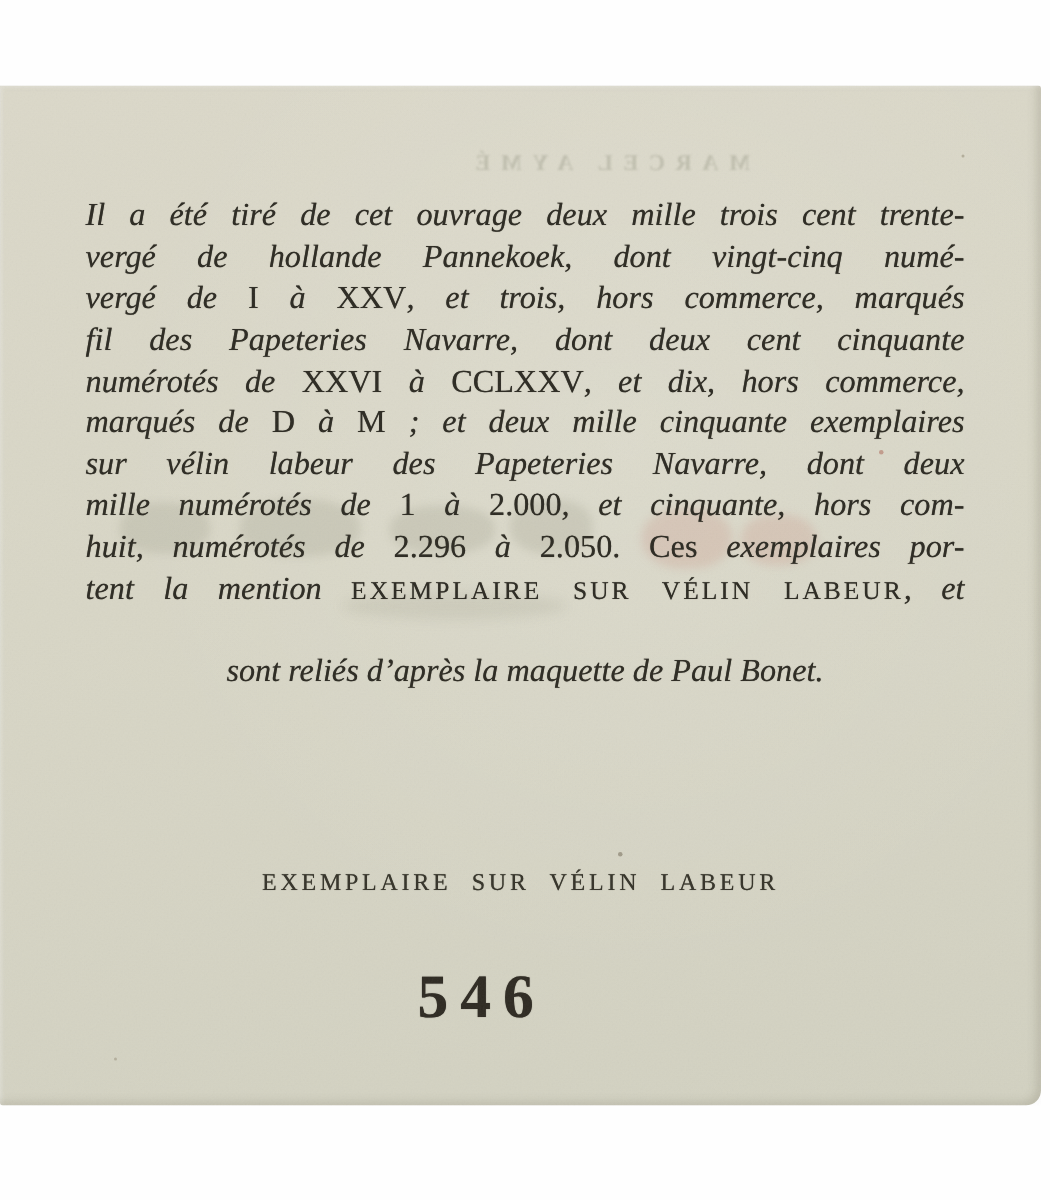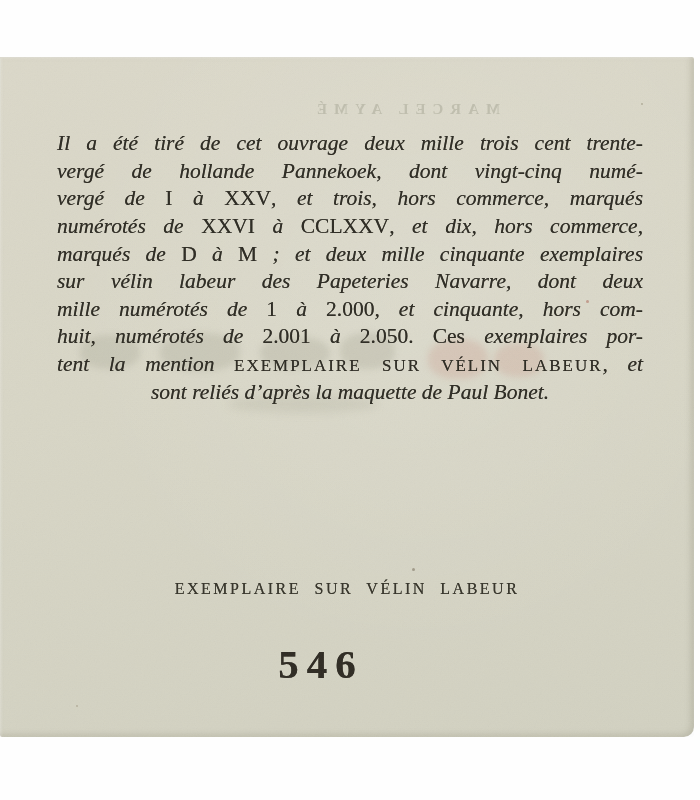--- a/index.html
+++ b/index.html
@@ -83,20 +83,21 @@
   .cline {
     height: 27.65px;
     line-height: 27.65px;
     text-align: justify;
     text-align-last: justify;
     overflow: visible;
   }
   .cline.centered {
     text-align: center;
     text-align-last: center;
+    margin-top: 28px;
   }
   .cline .i { font-style: italic; }
   .cline .r { font-style: normal; }
   .cline .sc {
     font-style: normal;
     font-size: 0.79em;
     letter-spacing: 2px;
   }
   
   #designation {
@@ -147,25 +148,26 @@
 
     <div class="speck" style="left:412px; top:511px; width:3px; height:3px; background:rgba(95,85,65,0.45);"></div>
     <div class="speck" style="left:586px; top:243px; width:3px; height:3px; background:rgba(170,95,80,0.5);"></div>
     <div class="speck" style="left:641px; top:46px; width:2px; height:2px; background:rgba(120,110,85,0.4);"></div>
     <div class="speck" style="left:76px; top:648px; width:2px; height:2px; background:rgba(120,110,85,0.35);"></div>
 
     <div id="colophon">
         <div class="cline"><span class="i">Il a été tiré de cet ouvrage deux mille trois cent trente-</span></div>
         <div class="cline"><span class="i">vergé de hollande Pannekoek, dont vingt-cinq numé-</span></div>
         <div class="cline"><span class="i">vergé de </span><span class="r">I</span><span class="i"> à </span><span class="r">XXV</span><span class="i">, et trois, hors commerce, marqués</span></div>
+        <div class="cline"><span class="i">fil des Papeteries Navarre, dont deux cent cinquante</span></div>
         <div class="cline"><span class="i">numérotés de </span><span class="r">XXVI</span><span class="i"> à </span><span class="r">CCLXXV</span><span class="i">, et dix, hors commerce,</span></div>
         <div class="cline"><span class="i">marqués de </span><span class="r">D</span><span class="i"> à </span><span class="r">M</span><span class="i"> ; et deux mille cinquante exemplaires</span></div>
         <div class="cline"><span class="i">sur vélin labeur des Papeteries Navarre, dont deux</span></div>
         <div class="cline"><span class="i">mille numérotés de </span><span class="r">1</span><span class="i"> à </span><span class="r">2.000</span><span class="i">, et cinquante, hors com-</span></div>
-        <div class="cline"><span class="i">huit, numérotés de </span><span class="r">2.001</span><span class="i"> à </span><span class="r">2.050. Ces</span><span class="i"> exemplaires por-</span></div>
+        <div class="cline"><span class="i">huit, numérotés de </span><span class="r">2.296</span><span class="i"> à </span><span class="r">2.050. Ces</span><span class="i"> exemplaires por-</span></div>
         <div class="cline"><span class="i">tent la mention </span><span class="sc">EXEMPLAIRE SUR VÉLIN LABEUR</span><span class="i">, et</span></div>
         <div class="cline centered"><span class="i">sont reliés d’après la maquette de Paul Bonet.</span></div>
       </div>
 
     <div id="designation">EXEMPLAIRE SUR VÉLIN LABEUR</div>
 
     <div id="copy-number">546</div>
 
     <svg id="grain" xmlns="http://www.w3.org/2000/svg">
       <filter id="noiseFilter">

